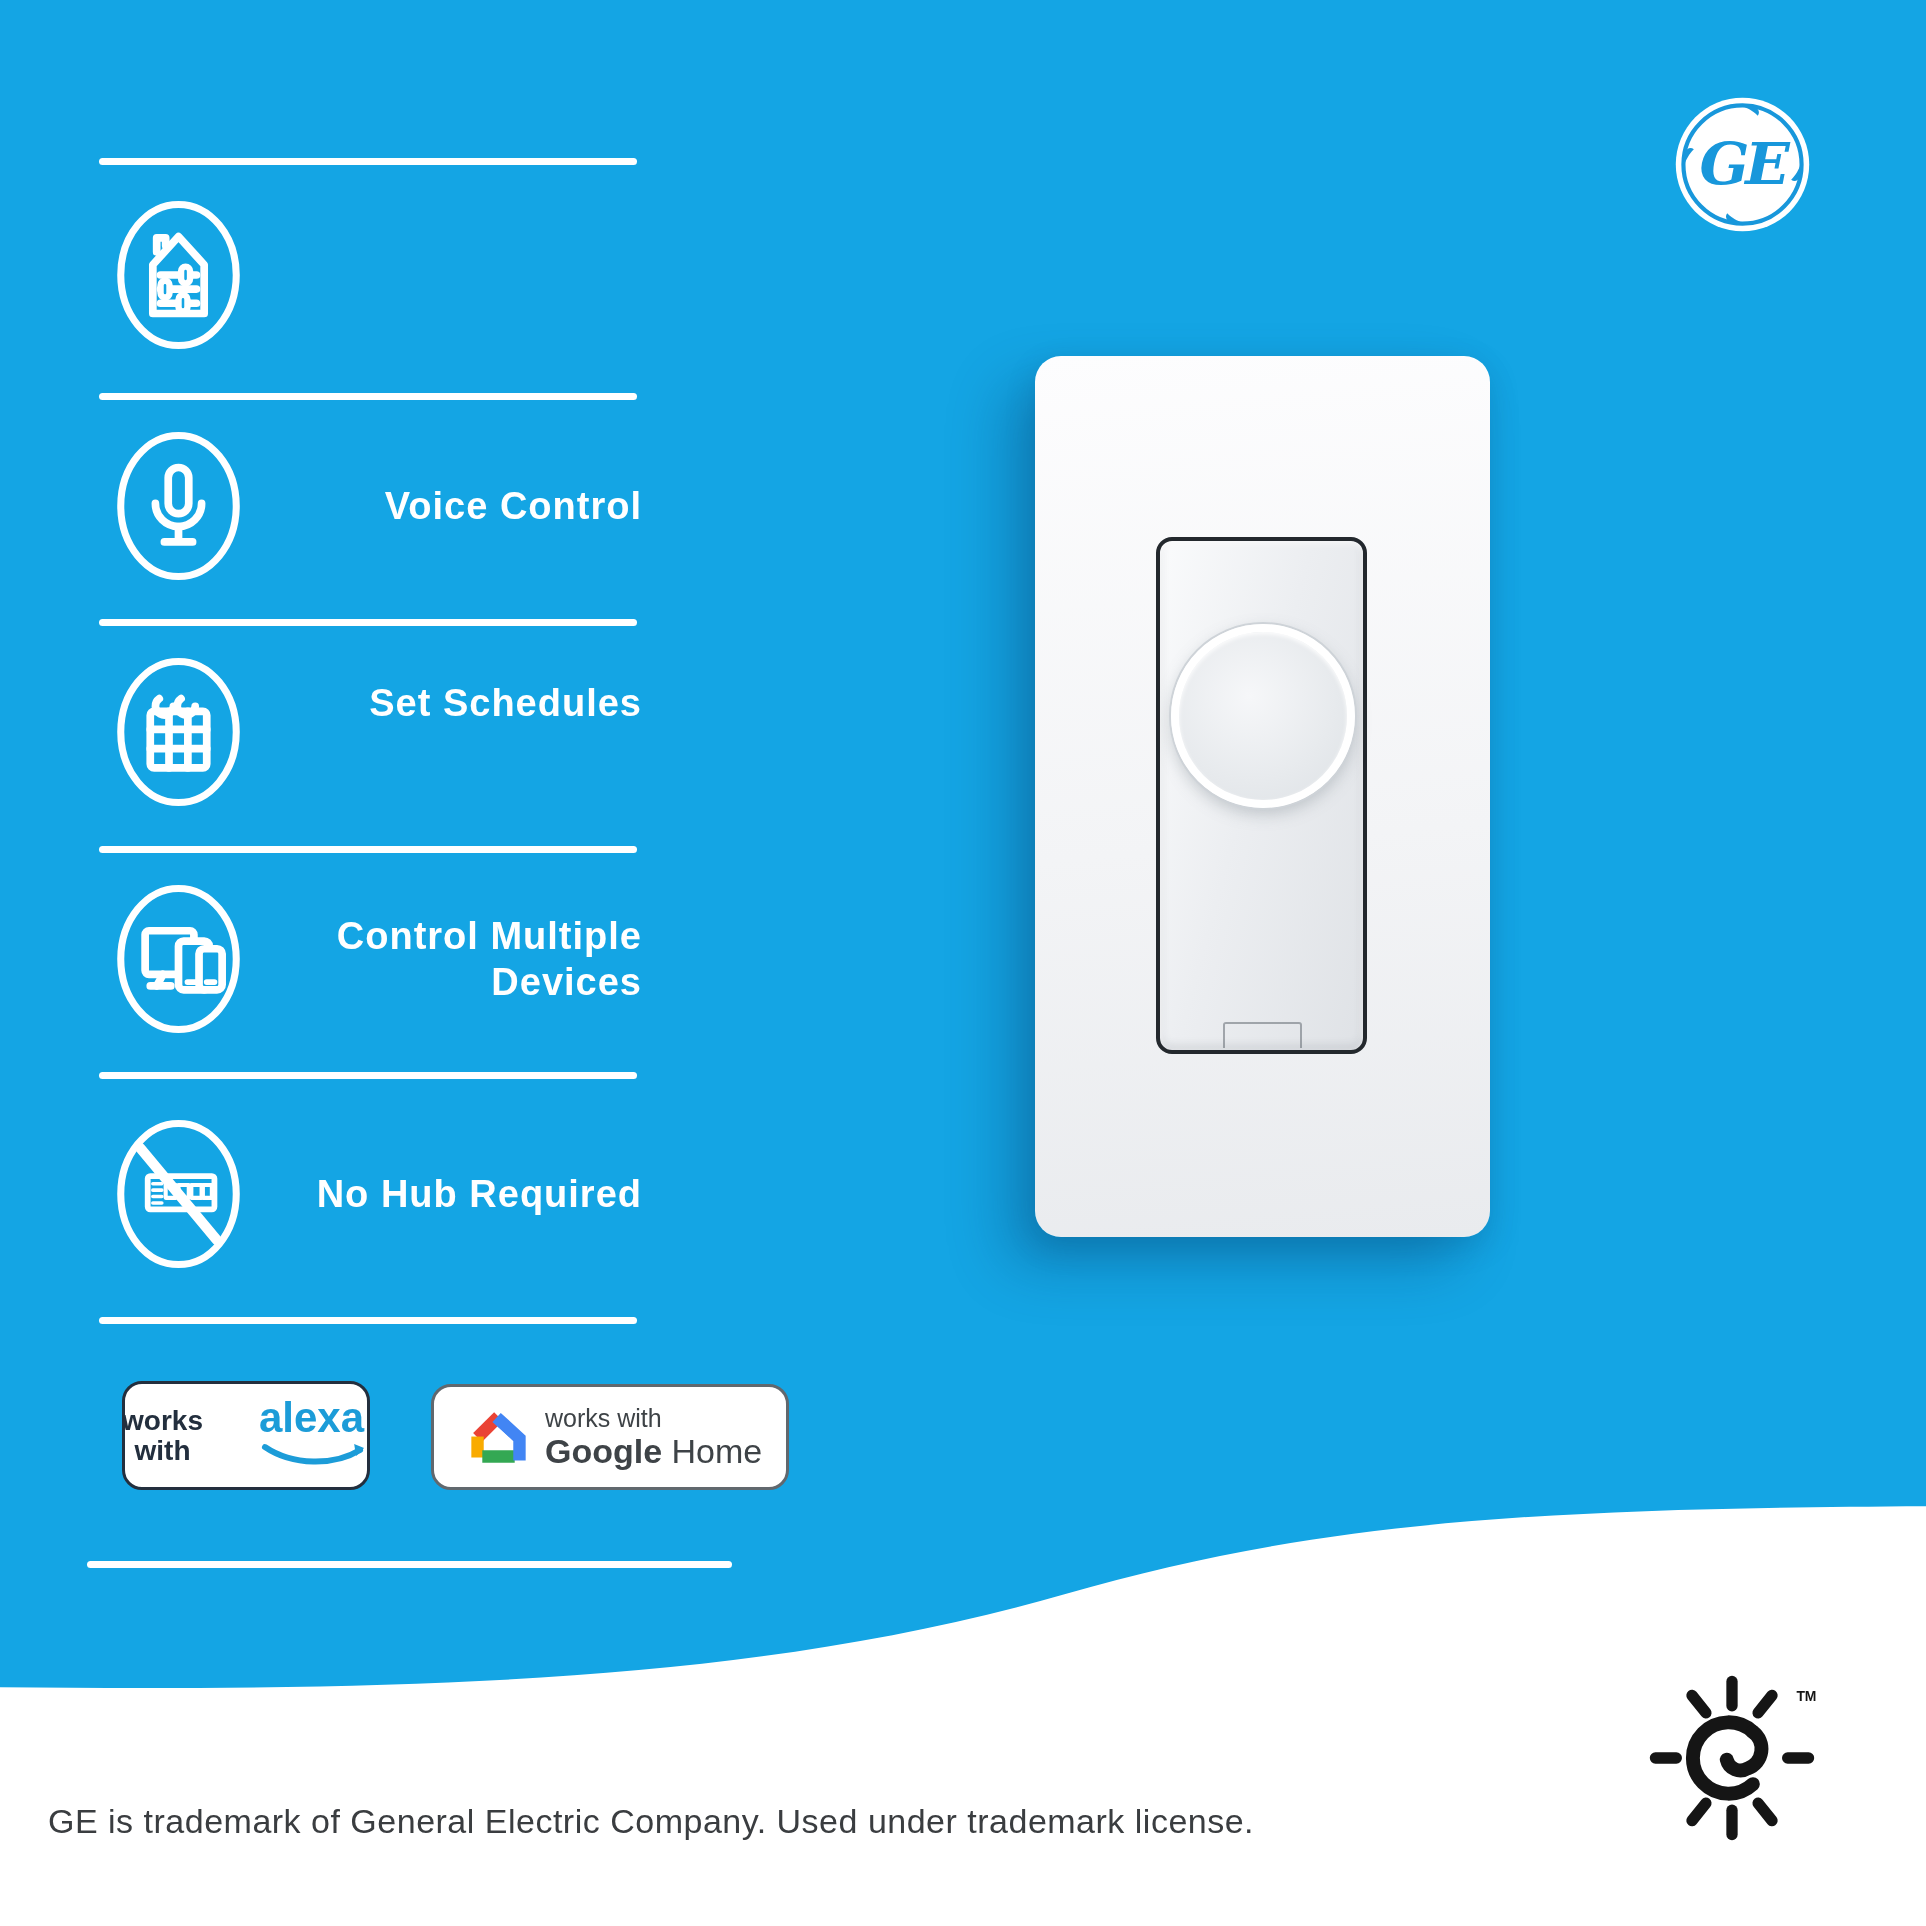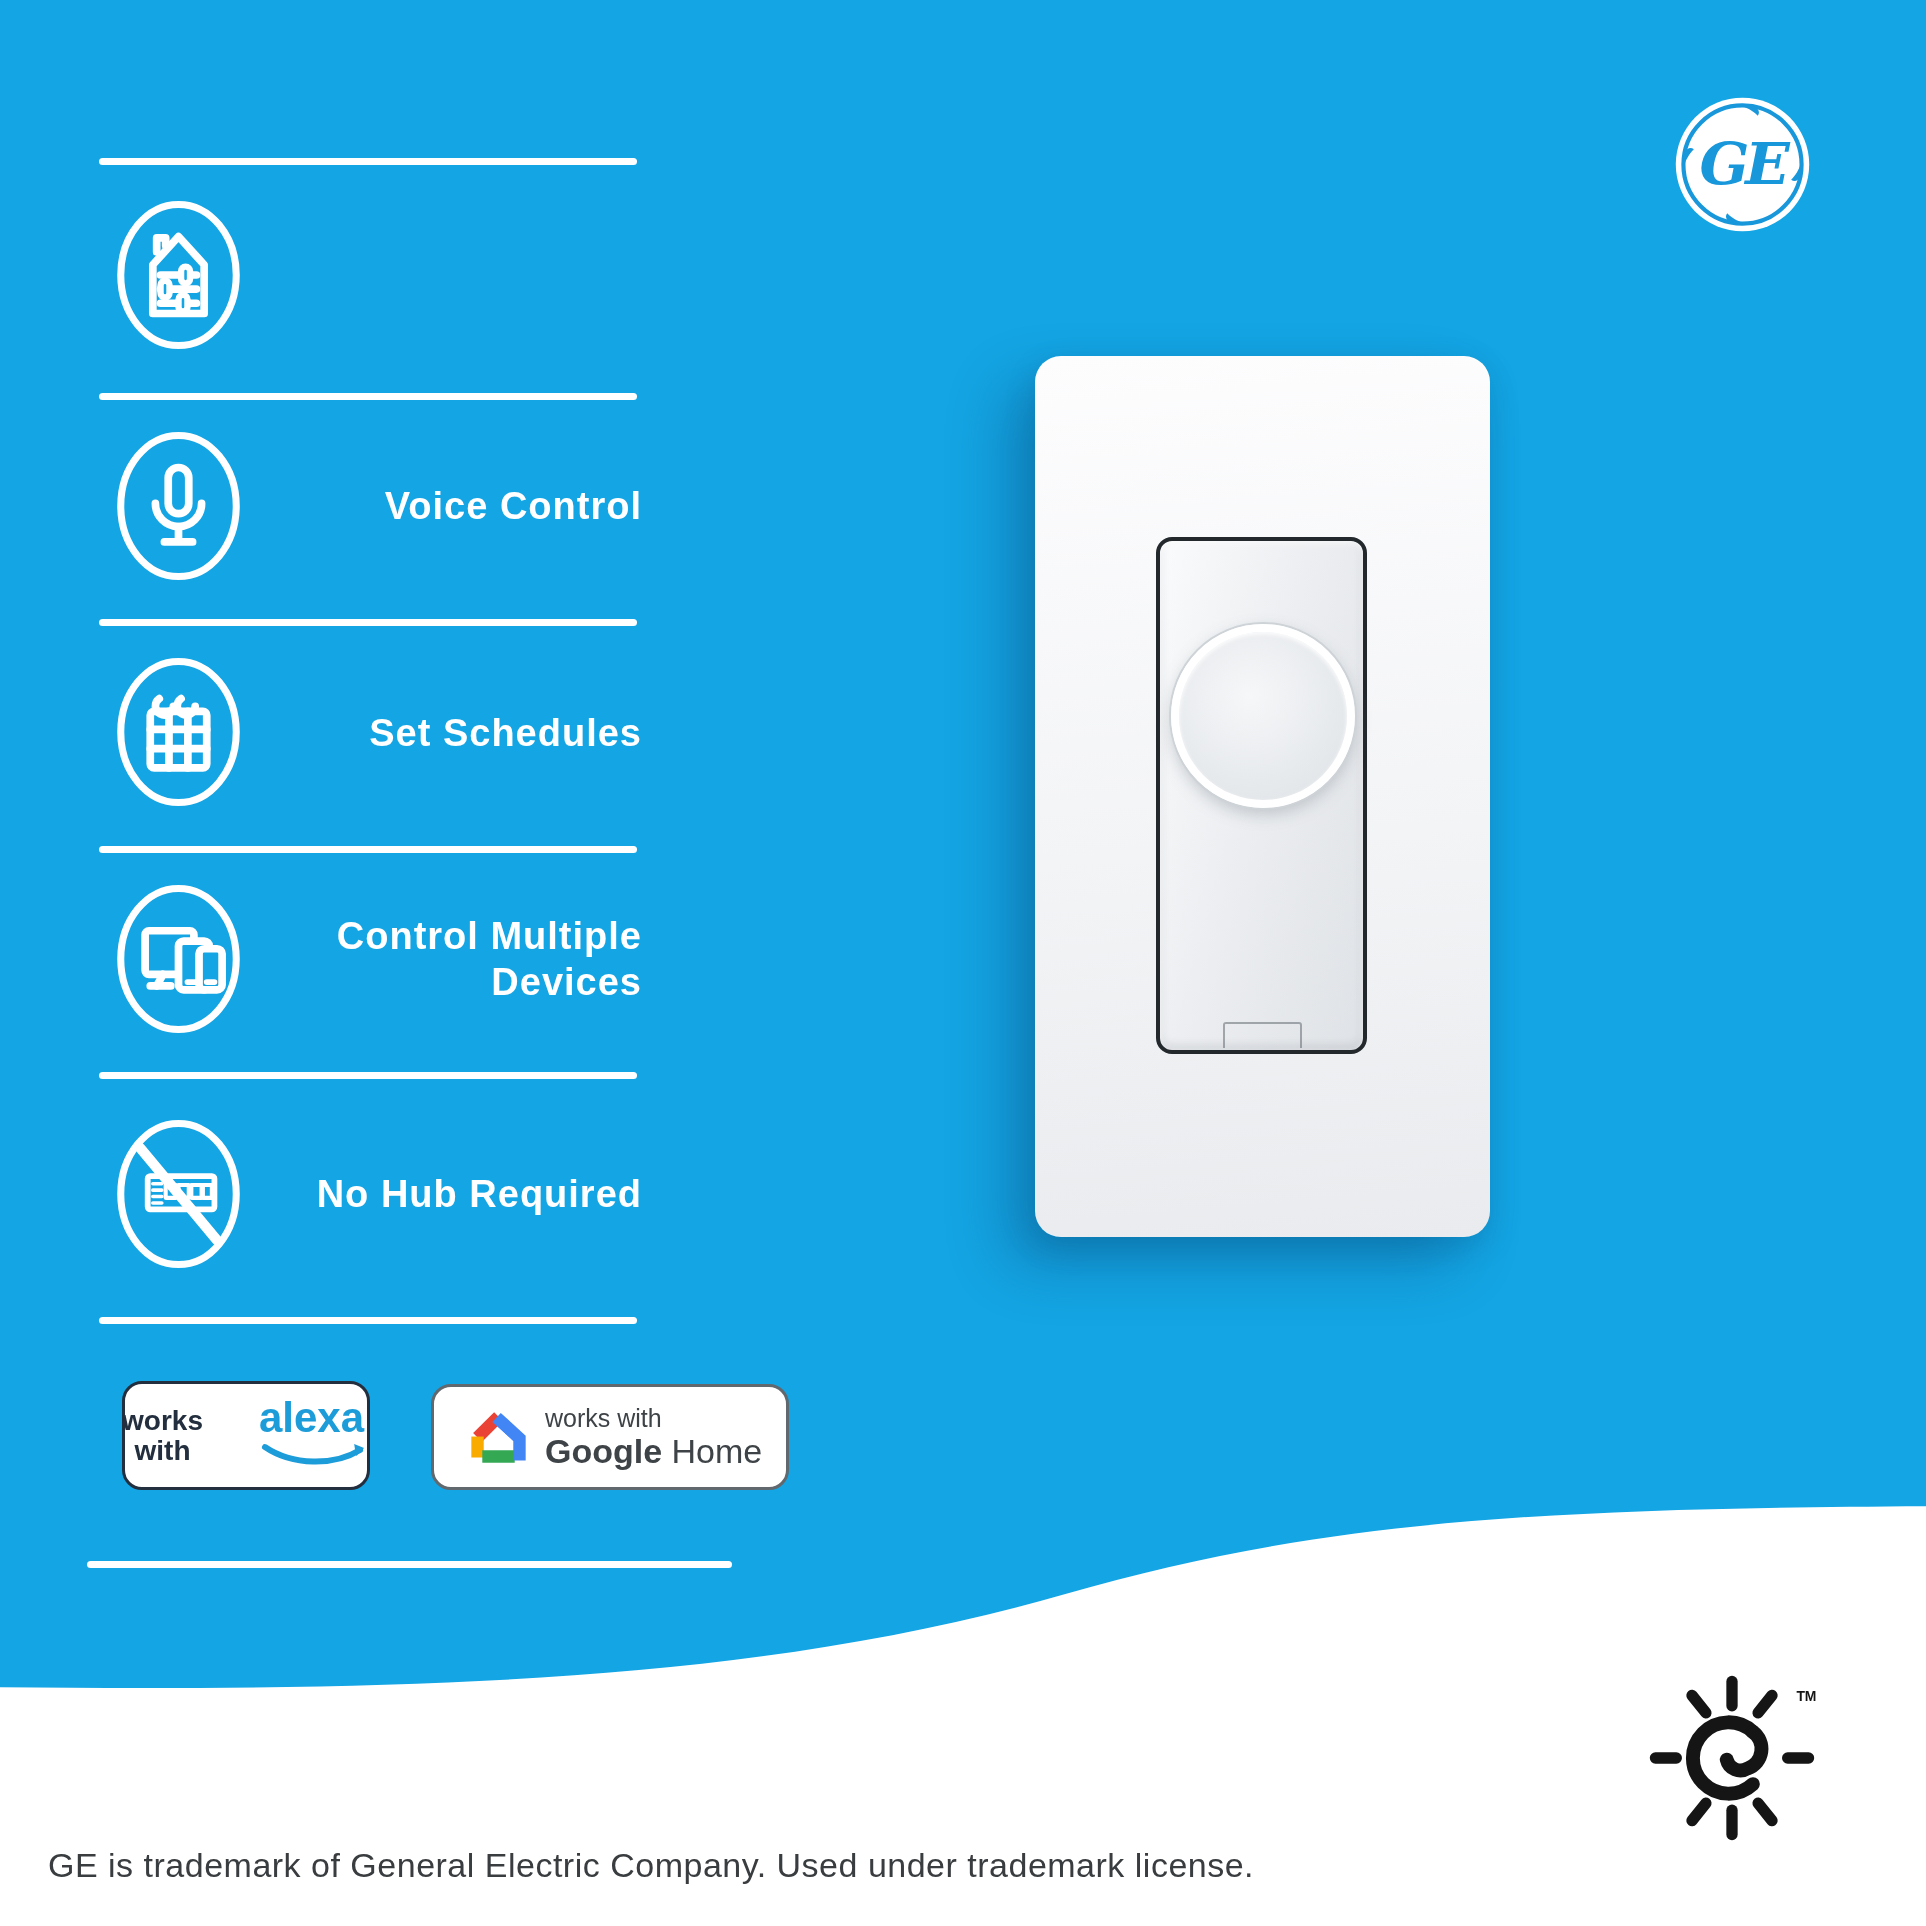--- a/index.html
+++ b/index.html
@@ -54,21 +54,21 @@
     background:#fff;border:3px solid #61686e;border-radius:20px;
     display:flex;align-items:center;padding-left:34px;gap:16px;
   }
   .badge-google .gtxt{color:#3E4347;text-align:left;}
   .badge-google .g-small{font-size:25px;line-height:28px;}
   .badge-google .g-big{font-size:34px;line-height:38px;}
   .badge-google .g-bold{font-weight:bold;}
   
   .wave{position:absolute;left:0;top:0;width:1927px;height:1927px;pointer-events:none;}
   .trademark{
-    position:absolute;left:48px;top:1802px;color:#3A3D40;font-size:34px;letter-spacing:0.5px;margin-top:44px;
+    position:absolute;left:48px;top:1802px;color:#3A3D40;font-size:34px;letter-spacing:0.5px;
   }
   .ge-logo{position:absolute;left:1673px;top:95px;width:139px;height:139px;}
   .cync-logo{position:absolute;left:1645px;top:1671px;width:174px;height:174px;}
 </style>
 </head>
 <body>
 
 <div class="canvas">
 
   <svg class="wave" viewBox="0 0 1946 1946">
@@ -107,21 +107,21 @@
   </div>
 
   <svg class="feat-icon" style="top:655px;" viewBox="0 0 100 120">
     <ellipse class="ring" cx="50" cy="60" rx="45" ry="55"></ellipse>
     <rect x="28" y="44" width="44" height="44" rx="3"></rect>
     <path d="M42.6,44 V88 M57.3,44 V88"></path>
     <path d="M28,58 H72 M28,73 H72"></path>
     <path d="M46,40 a7,7 0 1 1 -11,-6"></path>
     <path d="M63,40 a7,7 0 1 1 -11,-6"></path>
   </svg>
-  <div class="feat-text" style="top:733px;">
+  <div class="feat-text" style="top:703px;">
     <span>Set Schedules</span>
   </div>
 
   <svg class="feat-icon" style="top:882px;" viewBox="0 0 100 120">
     <ellipse class="ring" cx="50" cy="60" rx="45" ry="55"></ellipse>
     <rect x="24" y="38" width="38" height="34" rx="3" style="fill:#14A5E4"></rect>
     <path d="M38,72 l-5,9"></path>
     <path d="M28,81 h16"></path>
     <rect x="50" y="46" width="24" height="38" rx="4" style="fill:#14A5E4"></rect>
     <path d="M57,78 h8" style="stroke-width:4.5"></path>

